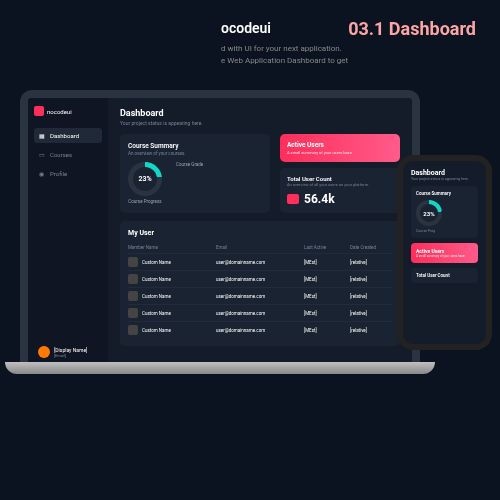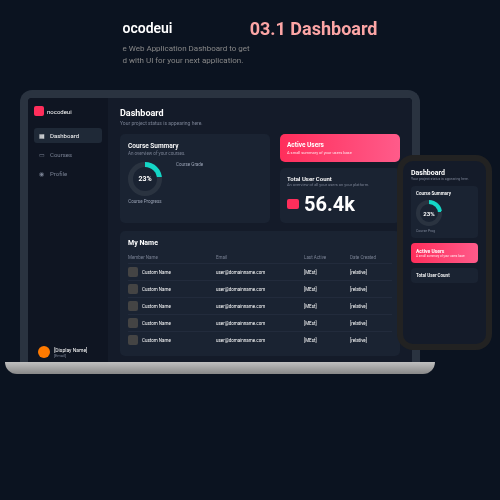--- a/index.html
+++ b/index.html
@@ -1,17 +1,17 @@
 <!DOCTYPE html>
 <html><head>
 <meta charset="utf-8">
 <style>
 *{margin:0;padding:0;box-sizing:border-box;font-family:-apple-system,BlinkMacSystemFont,"Segoe UI",Roboto,sans-serif}
 body{background:#0b1320;width:500px;height:500px;overflow:hidden;position:relative;color:#fff}
-.promo{position:absolute;top:18px;left:0;right:0;display:flex;justify-content:center;padding:0 24px}
+.promo{position:absolute;top:18px;left:0;right:0;display:flex;justify-content:flex-end;padding:0 24px}
 .promo-left{color:#888;font-size:8px;line-height:1.5}
 .promo-left .brand{color:#fff;font-size:14px;font-weight:600;margin-bottom:4px}
 .promo-right{color:#fca5a5;font-size:18px;font-weight:700}
 .laptop{position:absolute;top:90px;left:20px;width:400px;height:280px;background:#1a2332;border-radius:12px 12px 0 0;border:8px solid #2a3340;border-bottom:none;overflow:hidden}
 .laptop-base{position:absolute;top:362px;left:5px;width:430px;height:12px;background:linear-gradient(#c0c0c0,#888);border-radius:0 0 18px 18px}
 .app{display:flex;width:100%;height:100%;background:#141b29;font-size:6px}
 .sidebar{width:80px;background:#0f1522;padding:8px 6px;display:flex;flex-direction:column;gap:4px}
 .logo{display:flex;align-items:center;gap:3px;margin-bottom:8px}
 .logo-icon{width:10px;height:10px;background:#ff2e5b;border-radius:2px}
 .nav-item{display:flex;align-items:center;gap:4px;padding:4px 5px;border-radius:3px;color:#7a8294;cursor:pointer}
@@ -36,21 +36,21 @@
 .gauge-label{font-size:4.5px;color:#9aa3b5}
 .active-card{background:linear-gradient(90deg,#ff2e5b,#ff5b8a);border-radius:5px;padding:7px}
 .active-card h3{font-size:6.5px;font-weight:700}
 .active-card .sub{font-size:4px;color:rgba(255,255,255,.85);margin-top:1px}
 .right-col{display:flex;flex-direction:column;gap:6px;width:120px}
 .count-card{background:#1a2332;border-radius:5px;padding:7px}
 .count-card h3{font-size:6px;font-weight:600}
 .count-card .sub{font-size:4px;color:#7a8294}
 .count-row{display:flex;align-items:center;gap:5px;margin-top:5px}
 .count-icon{width:12px;height:10px;background:#ff2e5b;border-radius:2px}
-.count-val{font-size:20px;font-weight:700}
+.count-val{font-size:12px;font-weight:700}
 .table-card{background:#1a2332;border-radius:5px;margin-top:8px;padding:8px}
 .table-card h3{font-size:7px;font-weight:700;margin-bottom:5px}
 .thead,.trow{display:grid;grid-template-columns:2fr 2fr 1fr 1fr;gap:4px;padding:3px 0;font-size:4.5px;color:#7a8294;align-items:center}
 .trow{color:#fff;border-top:1px solid #222b3c}
 .member{display:flex;align-items:center;gap:4px}
 .avatar{width:10px;height:10px;background:#444;border-radius:2px}
 .phone{position:absolute;top:155px;right:8px;width:95px;height:195px;background:#141b29;border:6px solid #222;border-radius:16px;overflow:hidden;font-size:4.5px;color:#fff}
 .phone .ph-inner{padding:8px}
 .phone h1{font-size:7px;font-weight:700}
 .phone .sub{font-size:3.5px;color:#7a8294}
@@ -61,22 +61,22 @@
 .ph-active{background:linear-gradient(90deg,#ff2e5b,#ff5b8a);border-radius:4px;padding:5px;margin-top:5px}
 .ph-active h3{font-size:5px;font-weight:700}
 .ph-active .sub{font-size:3px;color:rgba(255,255,255,.85)}
 </style>
 </head>
 <body>
 
 <div class="promo">
   <div class="promo-left">
     <div class="brand">ocodeui</div>
+    <div>d with UI for your next application.</div>
     <div>e Web Application Dashboard to get</div>
-    <div>d with UI for your next application.</div>
   </div>
   <div class="promo-right">03.1 Dashboard</div>
 </div>
 
 <div class="laptop">
   <div class="app">
     <div class="sidebar">
       <div class="logo">
         <span class="logo-icon"></span>
         <span>nocodeui</span>
@@ -135,21 +135,21 @@
             <div class="sub">An overview of all your users on your platform.</div>
             <div class="count-row">
               <span class="count-icon"></span>
               <span class="count-val">56.4k</span>
             </div>
           </div>
         </div>
       </div>
 
       <div class="table-card">
-        <h3>My Name</h3>
+        <h3>My User</h3>
         <div class="thead">
           <div>Member Name</div>
           <div>Email</div>
           <div>Last Active</div>
           <div>Date Created</div>
         </div>
         <div id="tbody">
             <div class="trow">
               <div class="member">
                 <span class="avatar"></span>

